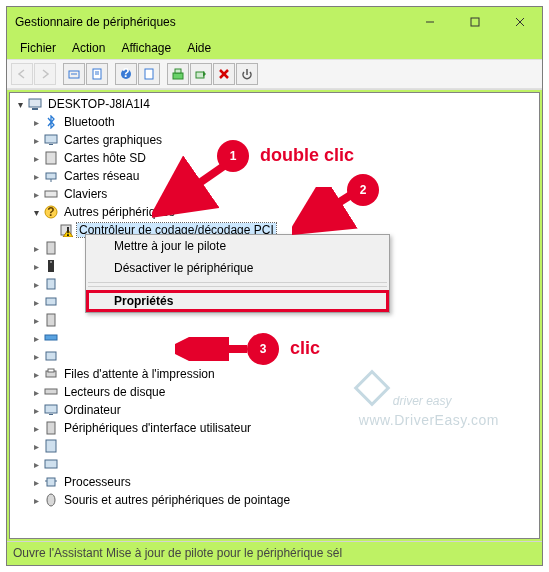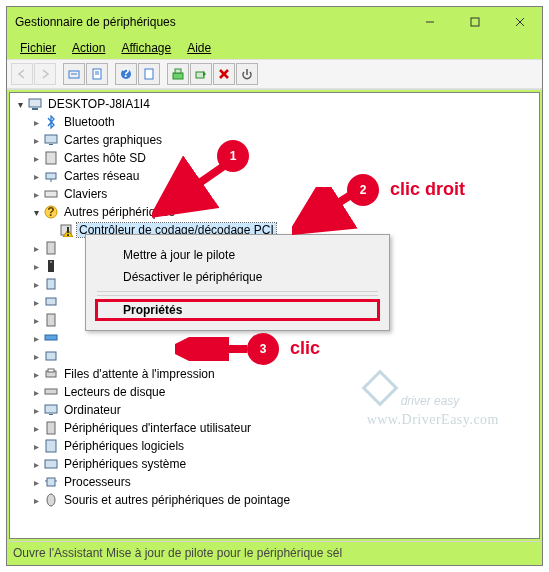--- a/index.html
+++ b/index.html
@@ -4,43 +4,43 @@
 <style>
 * { box-sizing: border-box; font-family: "Segoe UI", Tahoma, sans-serif; font-size: 12px; }
 body { margin: 0; padding: 6px; background: #fff; }
 .window { width: 537px; height: 560px; border: 1px solid #7c7c7c; background: #bef264; display: flex; flex-direction: column; position: relative; }
 .titlebar { height: 30px; display: flex; align-items: center; padding-left: 8px; }
 .titlebar-title { flex: 1; color: #000; }
 .titlebar-btns { display: flex; }
 .titlebar-btn { width: 45px; height: 28px; display: flex; align-items: center; justify-content: center; color: #000; }
 .titlebar-btn svg { stroke: #333; fill: none; stroke-width: 1; }
 .menubar { padding: 2px 6px; display: flex; gap: 2px; }
-.menu-item { padding: 2px 7px; text-decoration: underline; }
+.menu-item { padding: 2px 7px; }
 .toolbar { border-top: 1px solid #e0e0e0; border-bottom: 1px solid #e0e0e0; background: #f5f5f5; padding: 3px 4px; display: flex; align-items: center; gap: 1px; }
 .tbtn { border: 1px solid #b5b5b5; background: #f0f0f0; width: 22px; height: 22px; display: flex; align-items: center; justify-content: center; }
 .tbtn.dis { opacity: .45; }
 .tsep { width: 5px; }
 .mainarea { flex: 1; display: flex; border-top: 1px solid #dcdcdc; overflow: hidden; position: relative; }
 .tree { flex: 1; border: 1px solid #828282; margin: 2px; overflow: visible; padding: 2px 0 2px 4px; position: relative; background: #fff; }
 .node { display: flex; align-items: center; height: 18px; position: relative; }
 .arrow { width: 13px; text-align: center; color: #6a6a6a; font-size: 10px; user-select: none; }
 .arrow.open { color: #404040; }
 .ico { width: 16px; height: 16px; display: flex; align-items: center; justify-content: center; margin-right: 3px; }
 .lbl { padding: 0 2px; white-space: nowrap; }
 .lbl.sel { background: #cce8ff; outline: 1px dotted #666; }
-.context-menu { position: absolute; left: 78px; top: 227px; width: 305px; background: #f0f0f0; border: 1px solid #a0a0a0; box-shadow: 2px 2px 4px rgba(0,0,0,.25); z-index: 50; padding: 9px; }
+.context-menu { position: absolute; left: 78px; top: 227px; width: 305px; background: #f0f0f0; border: 1px solid #a0a0a0; box-shadow: 2px 2px 4px rgba(0,0,0,.25); z-index: 50; padding: 0; }
 .cm-item { padding: 4px 8px 4px 28px; background: #f0f0f0; }
 .cm-sep { height: 1px; background: #d0d0d0; margin: 3px 2px; }
 .cm-highlight { border: 3px solid #e4002b; padding: 1px 5px 1px 25px; font-weight: bold; }
 .statusbar { border-top: 1px solid #d4d4d4; height: 24px; padding: 4px 6px; color: #444; }
 .badge { position: absolute; width: 32px; height: 32px; border-radius: 50%; background: #e4002b; color: #fff; display: flex; align-items: center; justify-content: center; font-size: 17px; font-weight: bold; z-index: 70; }
 .anno-text { position: absolute; color: #e4002b; font-size: 18px; font-weight: bold; z-index: 70; }
 .arrow-svg { position: absolute; z-index: 60; }
 .watermark { position: absolute; right: 40px; bottom: 110px; font-size: 28px; color: #9fb7c2; opacity: .55; font-style: italic; font-weight: 500; z-index: 5; text-align: left; }
-.watermark small { display:block; font-size:14px; font-style: normal; letter-spacing:.5px;font-family:Liberation Serif, serif; }
+.watermark small { display:block; font-size:14px; font-style: normal; letter-spacing:.5px; }
 .wm-ico { display:inline-block; width:26px; height:26px; border:3px solid #7ba8bd; transform: rotate(45deg); margin-right:8px; vertical-align:4px; opacity:.8; }
 </style>
 </head>
 <body>
 
 <div class="window">
 
   <div class="titlebar">
     <span class="titlebar-title">Gestionnaire de périphériques</span>
     <div class="titlebar-btns">
@@ -324,31 +324,29 @@
           <span class="lbl">Périphériques d'interface utilisateur</span>
         </div>
 
       <div class="node" style="padding-left:16px">
           <span class="arrow">▸</span>
           <span class="ico">
             <svg width="12" height="14">
               <rect x="1" y="1" width="10" height="12" fill="#cfe0ee" stroke="#4a6a8a"></rect>
             </svg>
           </span>
-          <span class="lbl">Périphériques logiciels</span>
         </div>
 
       <div class="node" style="padding-left:16px">
           <span class="arrow">▸</span>
           <span class="ico">
             <svg width="14" height="12">
               <rect x="1" y="2" width="12" height="8" fill="#cfe0ee" stroke="#4a6a8a"></rect>
             </svg>
           </span>
-          <span class="lbl">Périphériques système</span>
         </div>
 
       <div class="node" style="padding-left:16px">
           <span class="arrow">▸</span>
           <span class="ico">
             <svg width="14" height="14">
               <rect x="3" y="3" width="8" height="8" fill="#cfe0ee" stroke="#4a6a8a"></rect>
               <line x1="1" y1="6" x2="3" y2="6" stroke="#4a6a8a"></line>
               <line x1="11" y1="6" x2="13" y2="6" stroke="#4a6a8a"></line>
             </svg>
@@ -390,33 +388,33 @@
       <defs>
         <marker id="ah1" markerWidth="8" markerHeight="8" refX="6" refY="4" orient="auto">
           <path d="M0,0 L8,4 L0,8 Z" fill="#e4002b"></path>
         </marker>
       </defs>
       <line x1="82" y1="8" x2="10" y2="58" stroke="#e4002b" stroke-width="8" marker-end="url(#ah1)"></line>
     </svg>
   <div class="badge" style="left:210px; top:133px">
       <span>1</span>
     </div>
+  <div class="anno-text" style="left:253px; top:138px">double  clic</div>
 
   <svg class="arrow-svg" style="left:285px; top:180px" width="70" height="50">
       <defs>
         <marker id="ah2" markerWidth="8" markerHeight="8" refX="6" refY="4" orient="auto">
           <path d="M0,0 L8,4 L0,8 Z" fill="#e4002b"></path>
         </marker>
       </defs>
       <line x1="62" y1="6" x2="8" y2="40" stroke="#e4002b" stroke-width="8" marker-end="url(#ah2)"></line>
     </svg>
   <div class="badge" style="left:340px; top:167px">
       <span>2</span>
     </div>
-  <div class="anno-text" style="left:383px; top:172px">clic droit</div>
 
   <svg class="arrow-svg" style="left:168px; top:330px" width="78" height="24">
       <defs>
         <marker id="ah3" markerWidth="8" markerHeight="8" refX="6" refY="4" orient="auto">
           <path d="M0,0 L8,4 L0,8 Z" fill="#e4002b"></path>
         </marker>
       </defs>
       <line x1="72" y1="12" x2="6" y2="12" stroke="#e4002b" stroke-width="8" marker-end="url(#ah3)"></line>
     </svg>
   <div class="badge" style="left:240px; top:326px">

